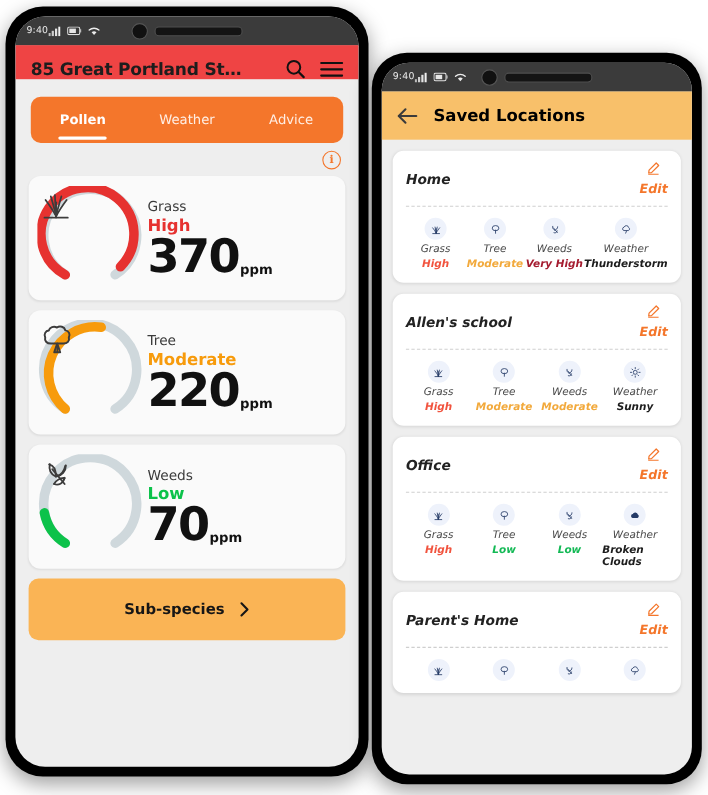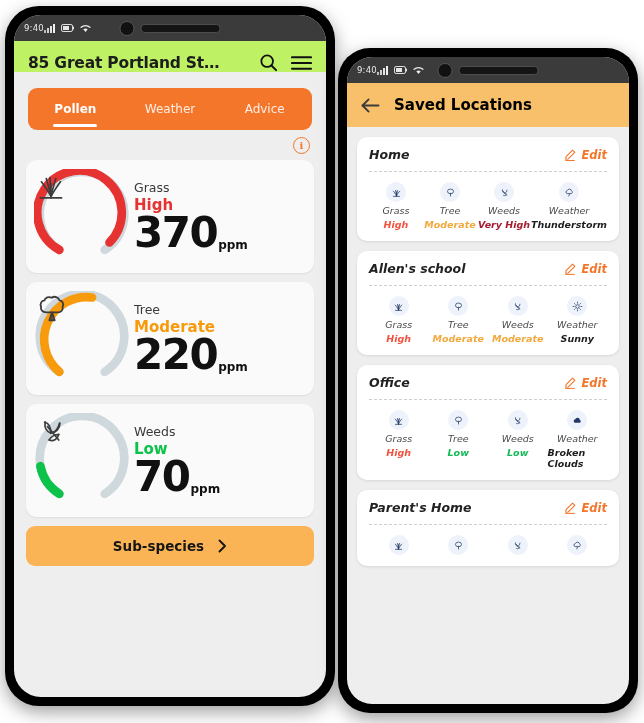--- a/index.html
+++ b/index.html
@@ -21,21 +21,21 @@
              display:flex;align-items:center;
              padding:0 10px;box-sizing:border-box;font-size:8.5px;}
   .sb-time{font-size:8.5px;letter-spacing:.2px;}
   .sb-icons{display:flex;align-items:center;gap:6px;}
   .notch{position:absolute;left:50%;transform:translateX(-50%);top:0;
          height:26px;display:flex;align-items:center;gap:6px;}
   .cam{width:13px;height:13px;border-radius:50%;background:#111;border:1.5px solid #545454;}
   .speaker{width:78px;height:7px;border-radius:4px;background:#141414;border:1px solid #4e4e4e;}
 
   
-  .l-head{padding:12px 14px 0 14px;background:#bef264;}
+  .l-head{padding:12px 14px 0 14px;background:#ef4444;}
   .l-title-row{display:flex;align-items:center;justify-content:space-between;}
   .l-title{font-size:15.5px;font-weight:bold;color:#1d1d1d;letter-spacing:-.2px;}
   .l-acts{display:flex;align-items:center;gap:13px;}
   .l-sub{margin-top:7px;font-size:11.5px;color:#2b2b2b;}
 
   .tabs{margin:16px 14px 0 14px;background:#F4762B;border-radius:9px;height:42px;
         display:flex;align-items:center;}
   .tab{flex:1;text-align:center;color:#ffeee4;font-size:12px;position:relative;}
   .tab.active{color:#fff;font-weight:bold;}
   .tab.active::after{content:"";position:absolute;left:50%;transform:translateX(-50%);
@@ -52,33 +52,33 @@
   .gauge{width:96px;height:96px;margin-left:8px;position:relative;flex:none;}
   .gauge svg{position:absolute;inset:0;}
   .gauge .glyph{position:absolute;inset:0;display:flex;align-items:center;justify-content:center;}
   .p-info{flex:1;padding-left:4px;}
   .p-kind{font-size:12.5px;color:#3a3a3a;}
   .p-level{font-size:15px;font-weight:bold;margin-top:1px;}
   .p-val{margin-top:-2px;display:flex;align-items:flex-end;color:#111;}
   .p-num{font-size:42px;font-weight:bold;letter-spacing:-1.5px;line-height:1;}
   .p-unit{font-size:12px;font-weight:bold;margin-bottom:2px;margin-left:1px;}
 
-  .subspecies{margin:3px 12px 0 12px;height:40px;background:#FBB košer;}
+  .subspecies{margin:3px 12px 0 12px;height:56px;background:#FBB košer;}
   .subspecies{background:#FAB455;border-radius:9px;display:flex;align-items:center;
         justify-content:center;gap:14px;color:#161616;font-size:13.5px;font-weight:bold;}
 
   
   .r-appbar{height:44px;background:#F8C06A;display:flex;align-items:center;gap:14px;padding:0 14px;}
   .r-title{font-size:15px;font-weight:bold;color:#000000;}
   .r-body{padding:10px 10px 0 10px;}
   .loc-card{background:#fff;border-radius:10px;margin-bottom:10px;padding:10px 12px 11px 12px;
         box-shadow:0 1px 3px rgba(0,0,0,.10);font-style:italic;}
   .loc-top{display:flex;align-items:center;justify-content:space-between;}
   .loc-name{font-size:12.5px;font-weight:bold;color:#222;}
-  .loc-edit{display:flex;align-items:center;gap:5px;color:#F4762B;font-size:11.5px;font-weight:bold;}
+  .loc-edit{display:flex;align-items:center;gap:5px;color:#F4762B;font-size:11.5px;font-weight:bold;flex-direction:column;}
   .dash{border-top:1px dashed #cfcfcf;margin:9px 0 10px 0;}
   .metrics{display:flex;}
   .metric{flex:1;display:flex;flex-direction:column;align-items:center;gap:3px;}
   .m-circle{width:20px;height:20px;border-radius:50%;background:#eef2fb;
         display:flex;align-items:center;justify-content:center;}
   .m-kind{font-size:9.5px;color:#4a4a4a;}
   .m-level{font-size:9.5px;font-weight:bold;}
 </style>
 </head>
 <body>

